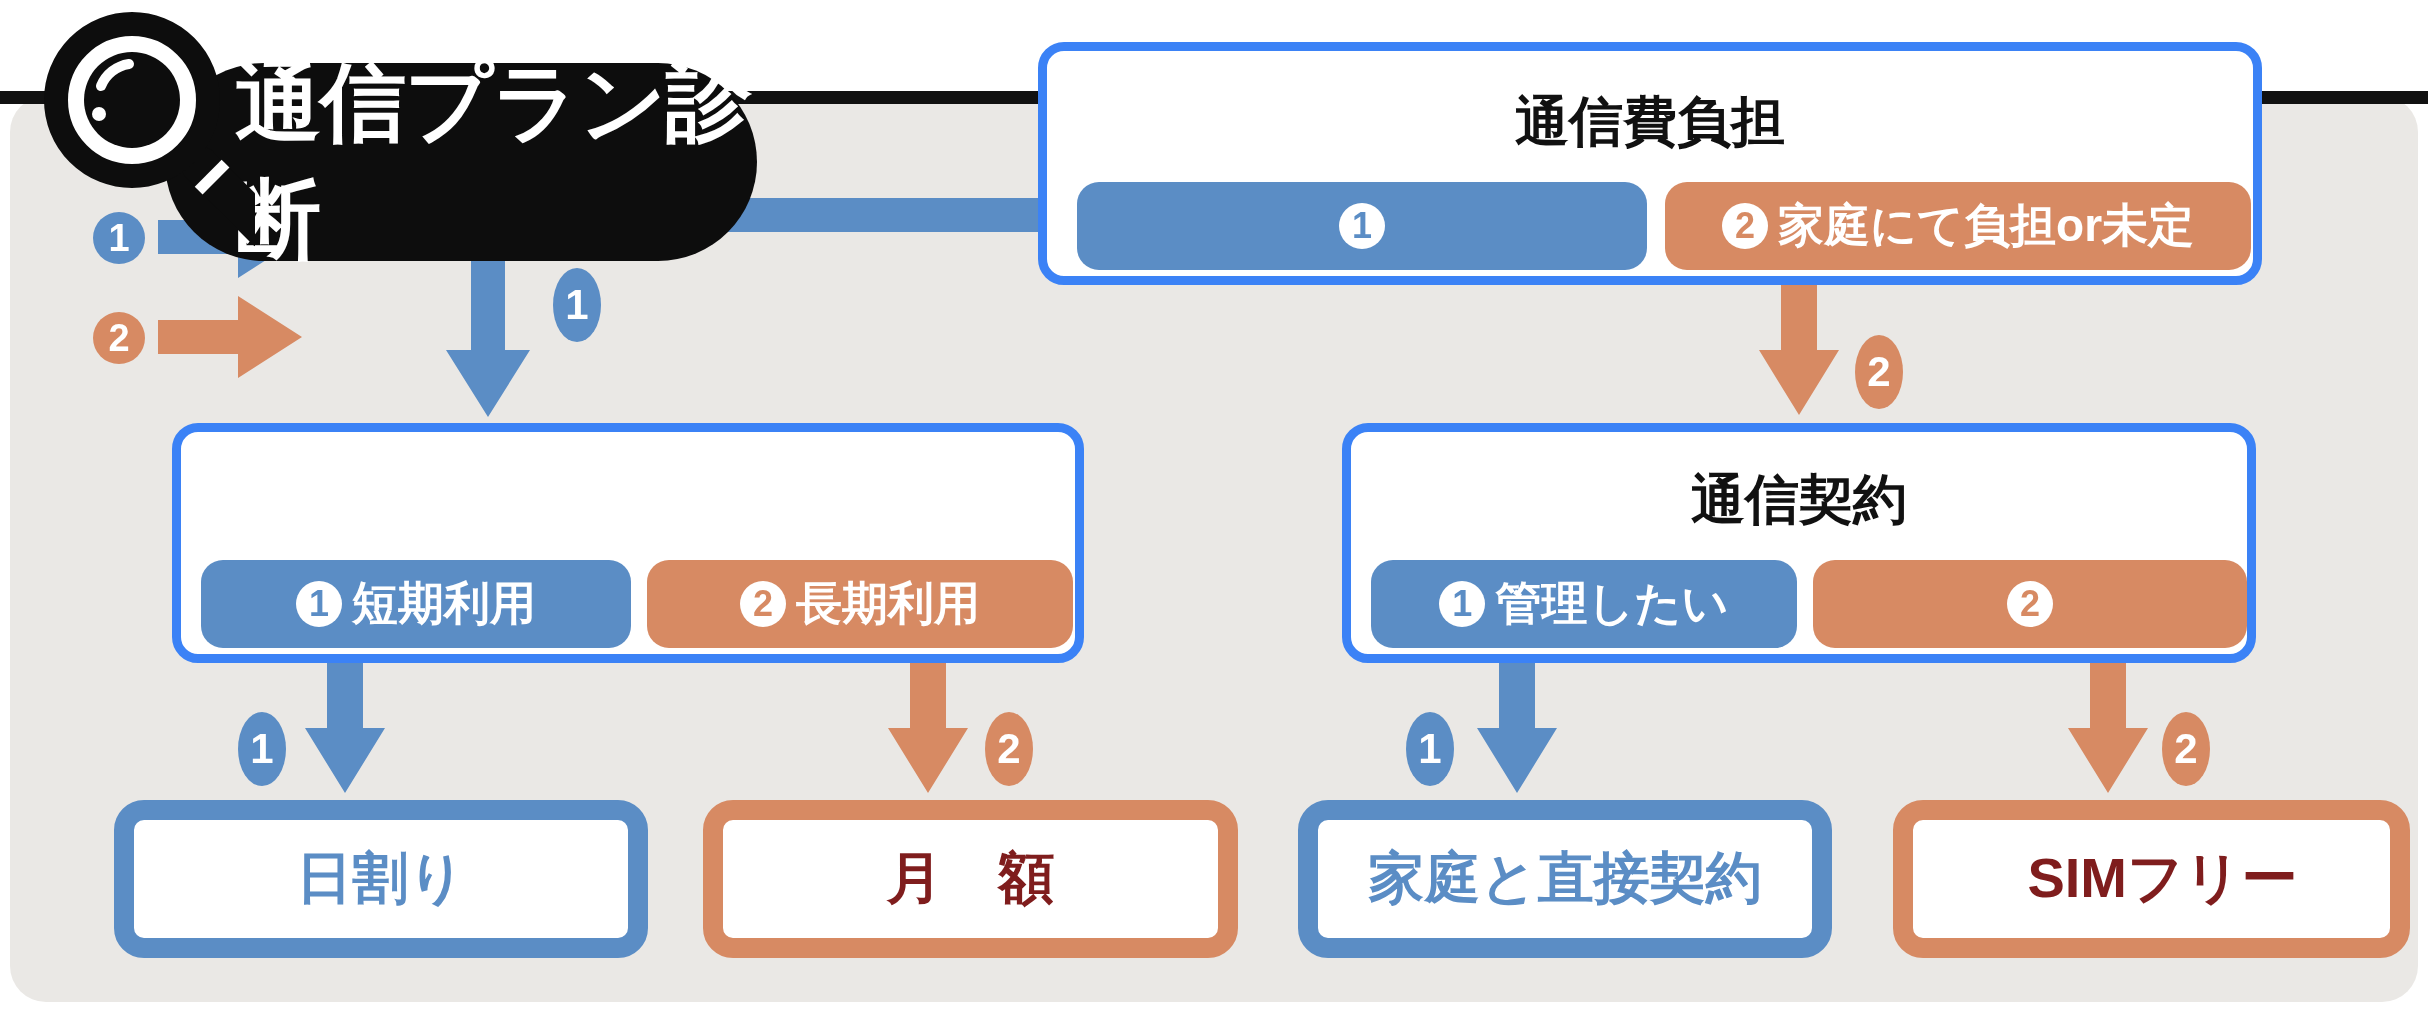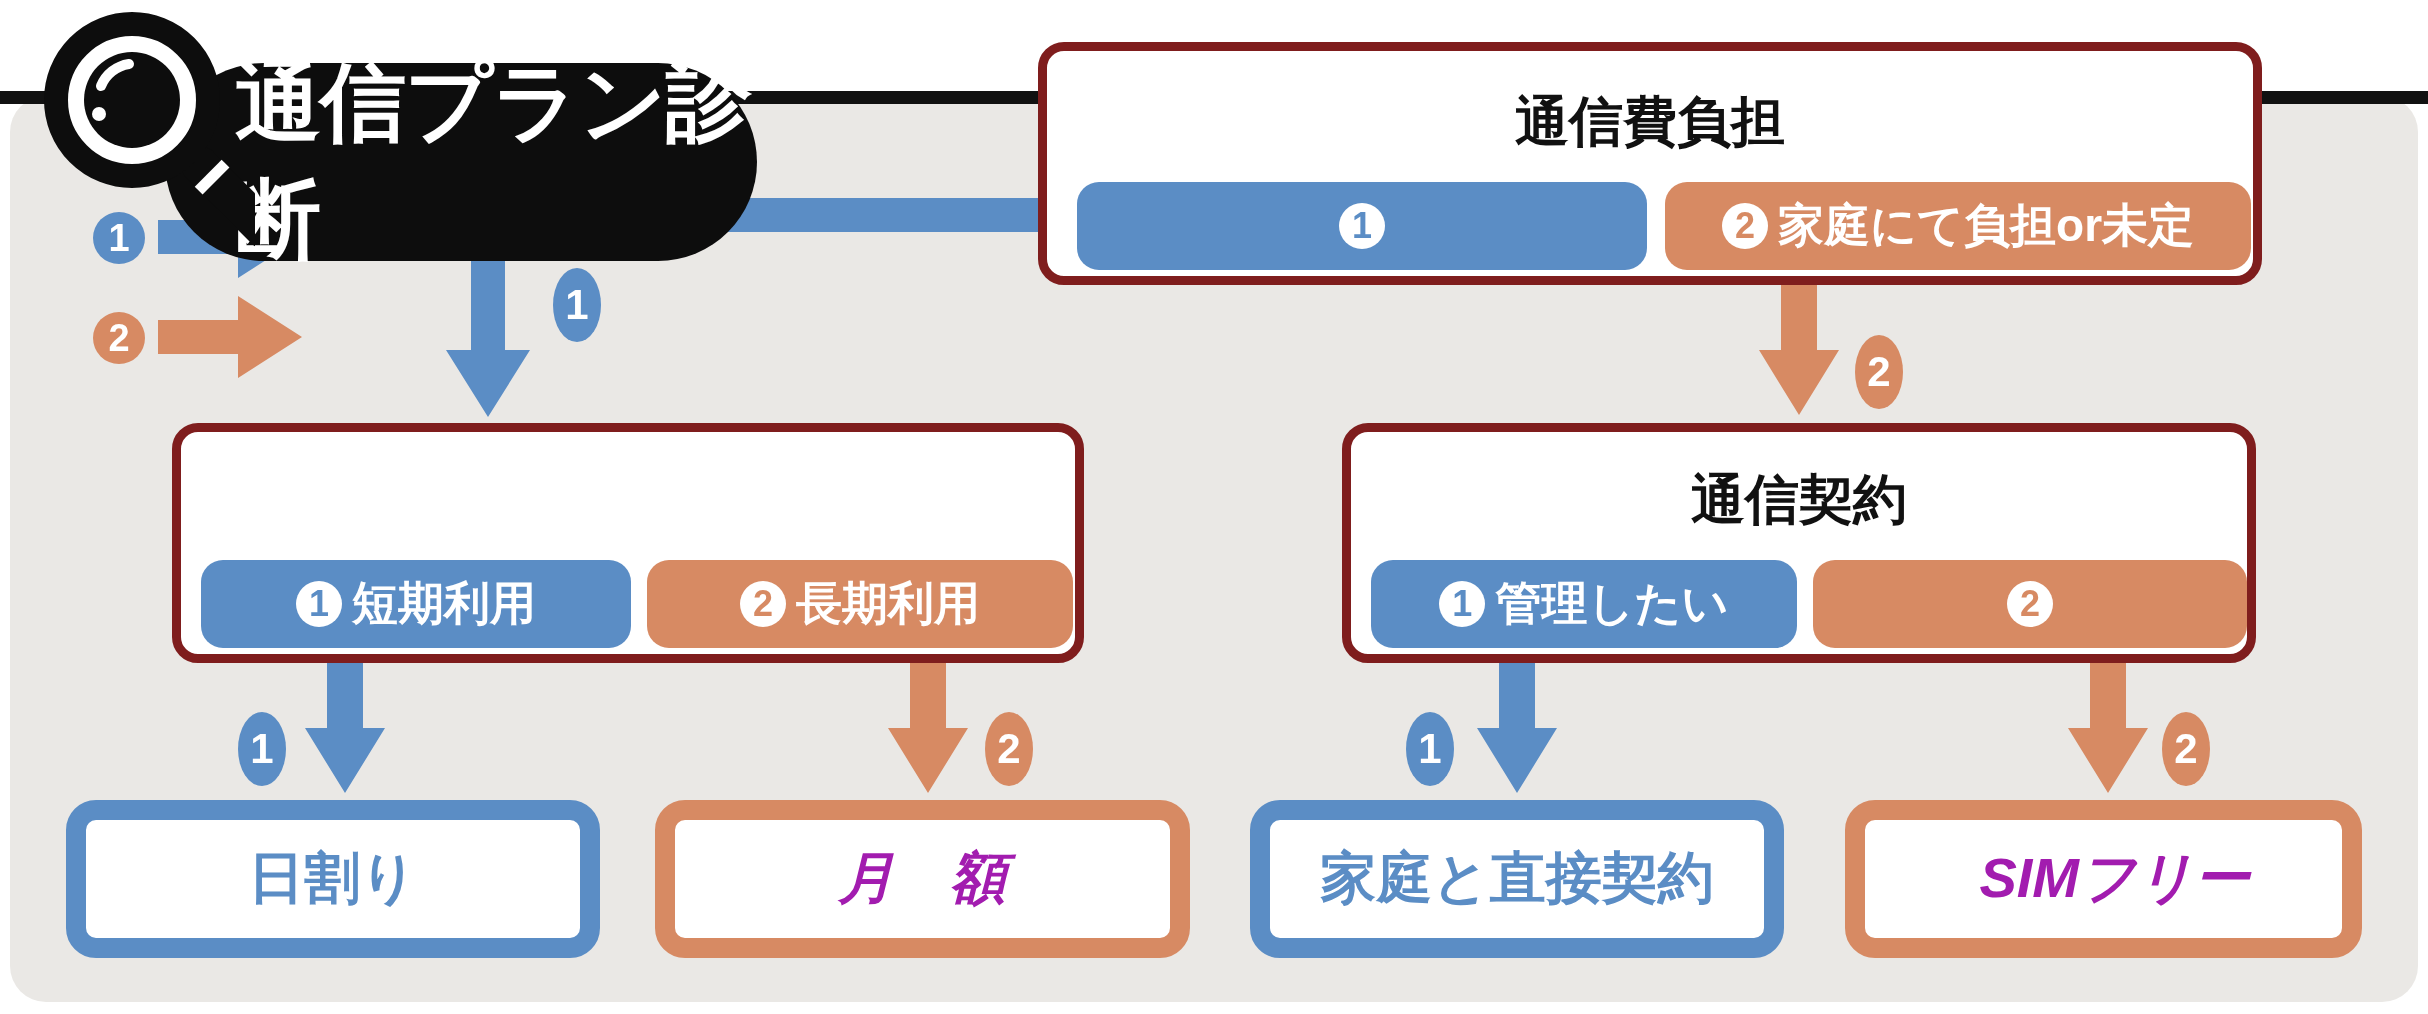--- a/index.html
+++ b/index.html
@@ -15,21 +15,21 @@
   .title-pill{position:absolute;left:165px;top:45px;width:592px;height:198px;
     background:#0d0d0d;border-radius:99px;z-index:6;display:flex;align-items:center;
     justify-content:center;padding-left:70px;box-sizing:border-box;margin-top:18px;}
   .title-pill span{color:#fff;font-size:86px;letter-spacing:-1px;}
   .magnifier{position:absolute;left:35px;top:2px;z-index:7;}
 
   .legend-badge{position:absolute;width:52px;height:52px;border-radius:50%;
     display:flex;align-items:center;justify-content:center;color:#fff;font-size:38px;z-index:4;}
   .arrow-svg{position:absolute;z-index:3;}
 
-  .node{position:absolute;background:#fff;border:9px solid #7f1d1d;border-radius:26px;
+  .node{position:absolute;background:#fff;border:9px solid #3b82f6;border-radius:26px;
     box-sizing:border-box;z-index:4;}
   .node-title{position:absolute;left:0;right:0;text-align:center;color:#111;font-size:54px;}
   .opt{position:absolute;height:88px;border-radius:22px;display:flex;align-items:center;
     justify-content:center;gap:10px;color:#fff;font-size:46px;}
   .opt .num-circle{display:inline-flex;width:46px;height:46px;border-radius:50%;
     background:#fff;align-items:center;justify-content:center;font-size:36px;flex:0 0 auto;}
   .opt.blue{background:#5b8dc5;}
   .opt.blue .num-circle{color:#5b8dc5;}
   .opt.orange{background:#d78a63;}
   .opt.orange .num-circle{color:#d78a63;}
@@ -38,23 +38,23 @@
     border-radius:36px;display:flex;align-items:center;justify-content:center;z-index:6;}
   .start-pill span{color:#fff;font-size:44px;letter-spacing:4px;}
 
   .route-badge{position:absolute;width:48px;height:74px;border-radius:50%;
     display:flex;align-items:center;justify-content:center;color:#fff;font-size:42px;z-index:5;}
   .route-badge.blue{background:#5b8dc5;}
   .route-badge.orange{background:#d78a63;}
 
   .result{position:absolute;top:800px;height:158px;background:#fff;border-radius:30px;
     box-sizing:border-box;display:flex;align-items:center;justify-content:center;
-    font-size:56px;z-index:4;}
+    font-size:56px;z-index:4;margin-left:48px;}
   .result.blue{border:20px solid #5b8dc5;color:#5b8dc5;}
-  .result.orange{border:20px solid #d78a63;color:#a21caf;font-style:italic;}
+  .result.orange{border:20px solid #d78a63;color:#7f1d1d;}
 </style>
 </head>
 <body>
 
 <div class="stage">
 
   <div class="panel"></div>
   <div class="topline"></div>
 
   <div class="title-pill">

